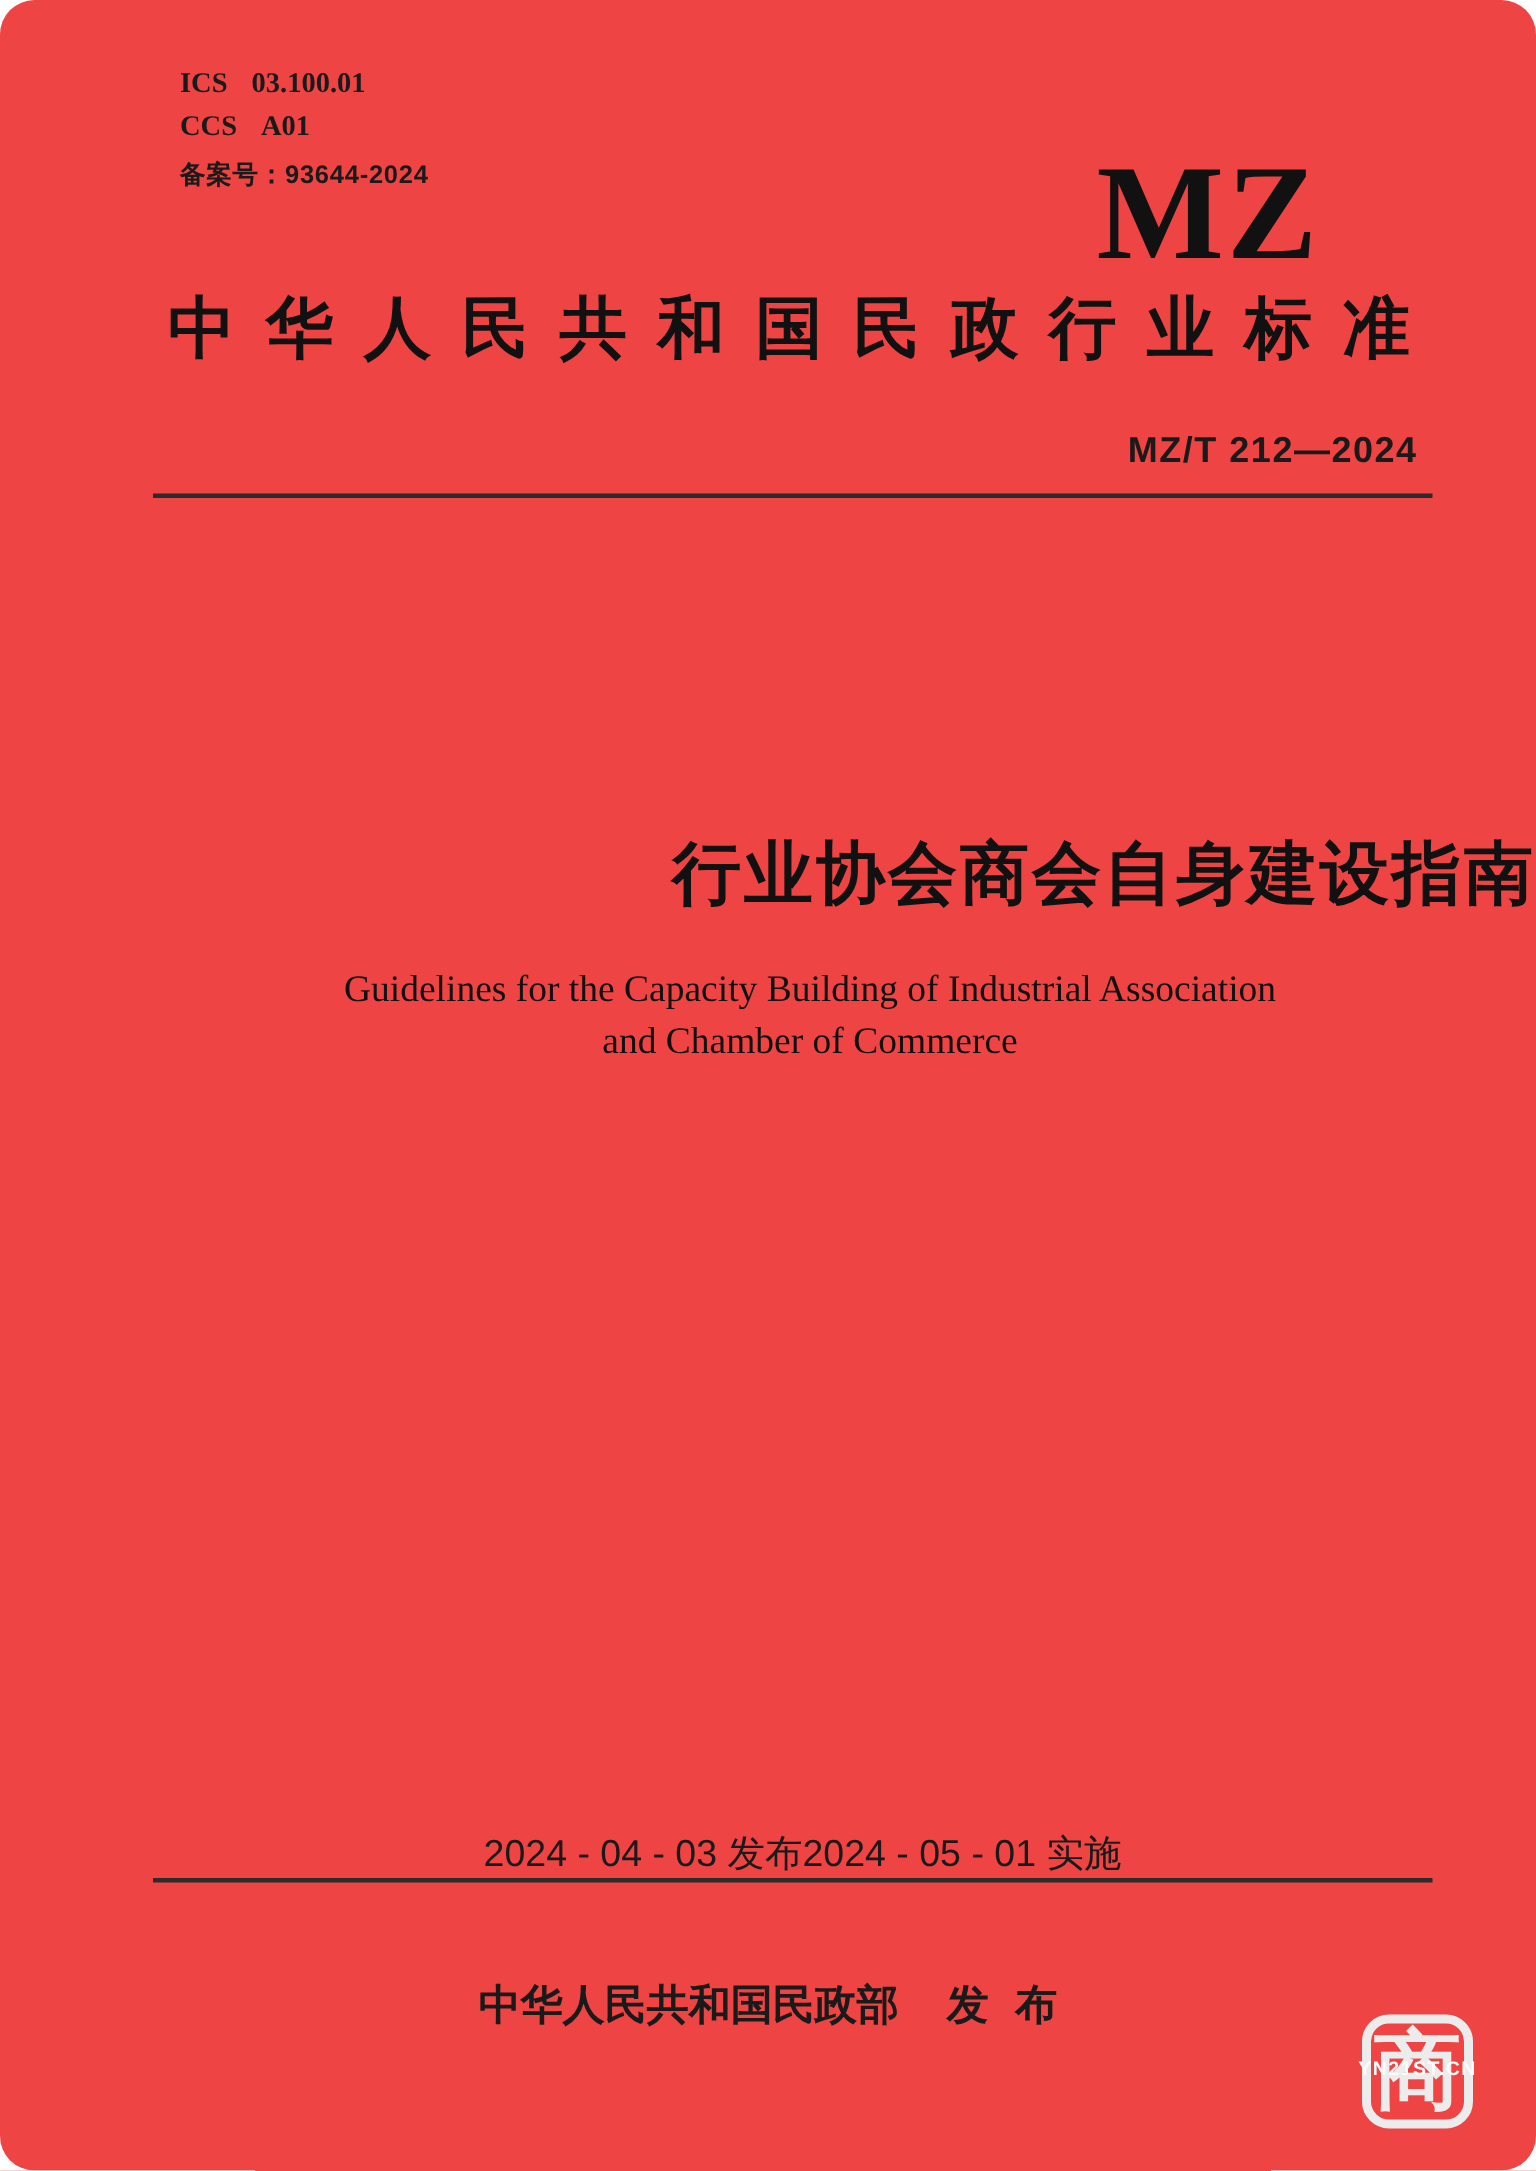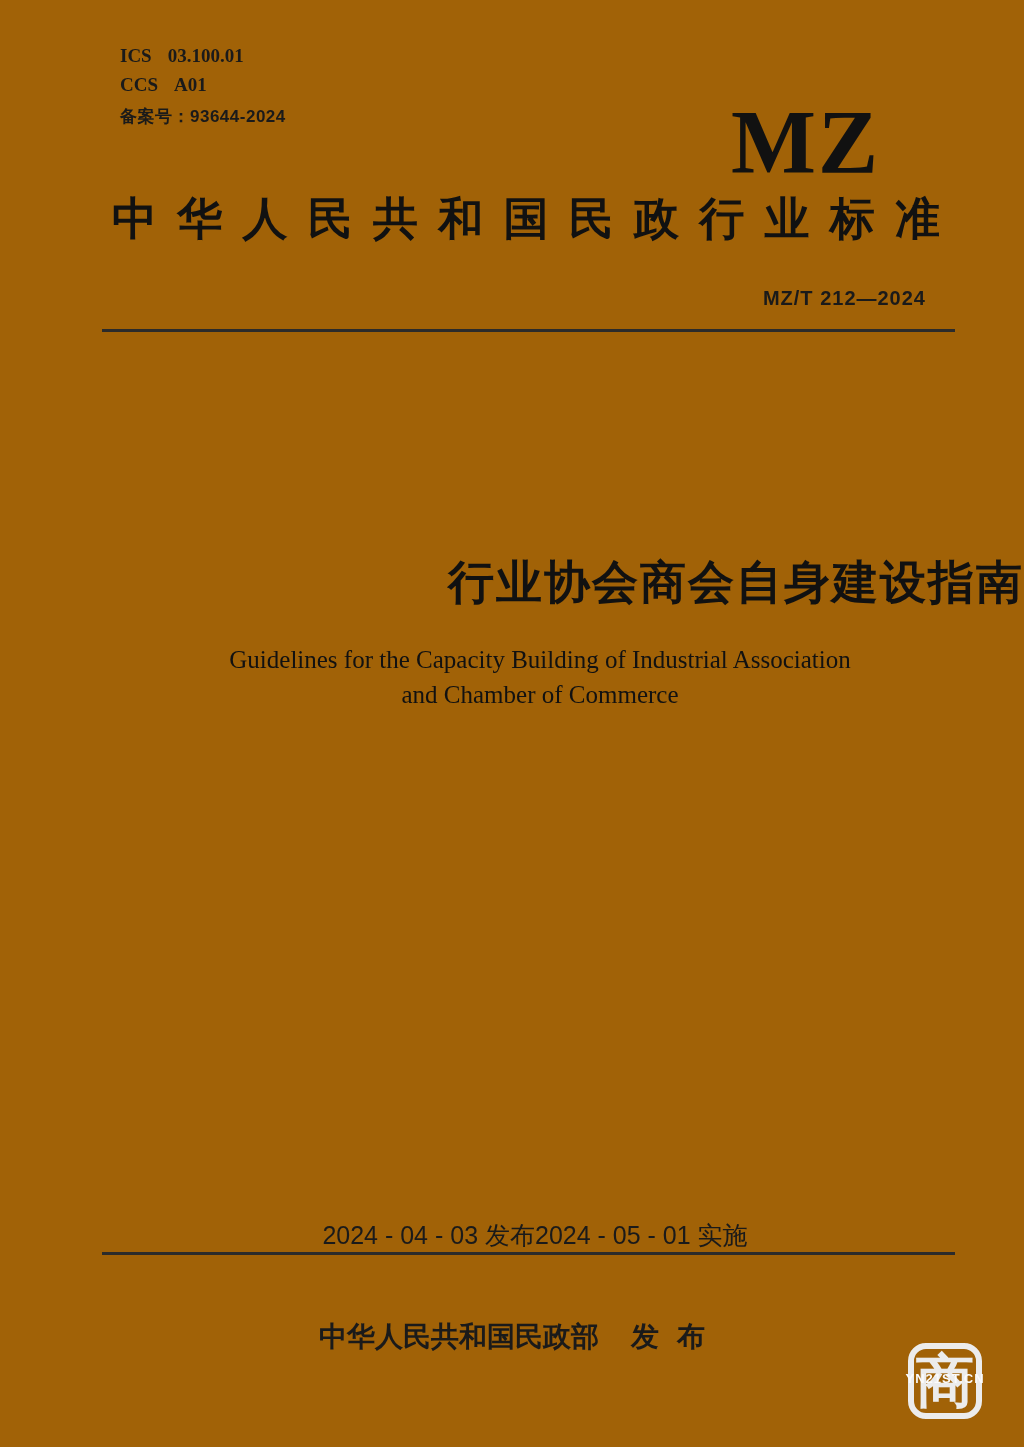--- a/index.html
+++ b/index.html
@@ -4,24 +4,25 @@
 <style>
   html, body {
     margin: 0;
     padding: 0;
     background: #ffffff;
   }
   .page {
     position: relative;
     width: 1024px;
     height: 1447px;
-    background: #a16207;
+    background: #ef4444;
     overflow: hidden;
     font-family: "Liberation Sans", sans-serif;
     color: #1a1a1a;
+    border-radius: 23px;
   }
 
   
   .meta-block {
     position: absolute;
     left: 120px;
     top: 46px;
     font-family: "Liberation Serif", serif;
     font-size: 19px;
     font-weight: bold;
@@ -61,22 +62,22 @@
     font-weight: bold;
     line-height: 1.1;
     color: #111;
     text-align: justify;
     text-align-last: justify;
   }
 
   .standard-code {
     position: absolute;
     top: 287px;
-    right: 98px;
-    font-size: 20px;
+    right: 79px;
+    font-size: 24px;
     font-weight: 600;
     letter-spacing: 1px;
     color: #1a1a1a;
   }
 
   .rule {
     position: absolute;
     left: 102px;
     width: 853px;
     height: 3px;

